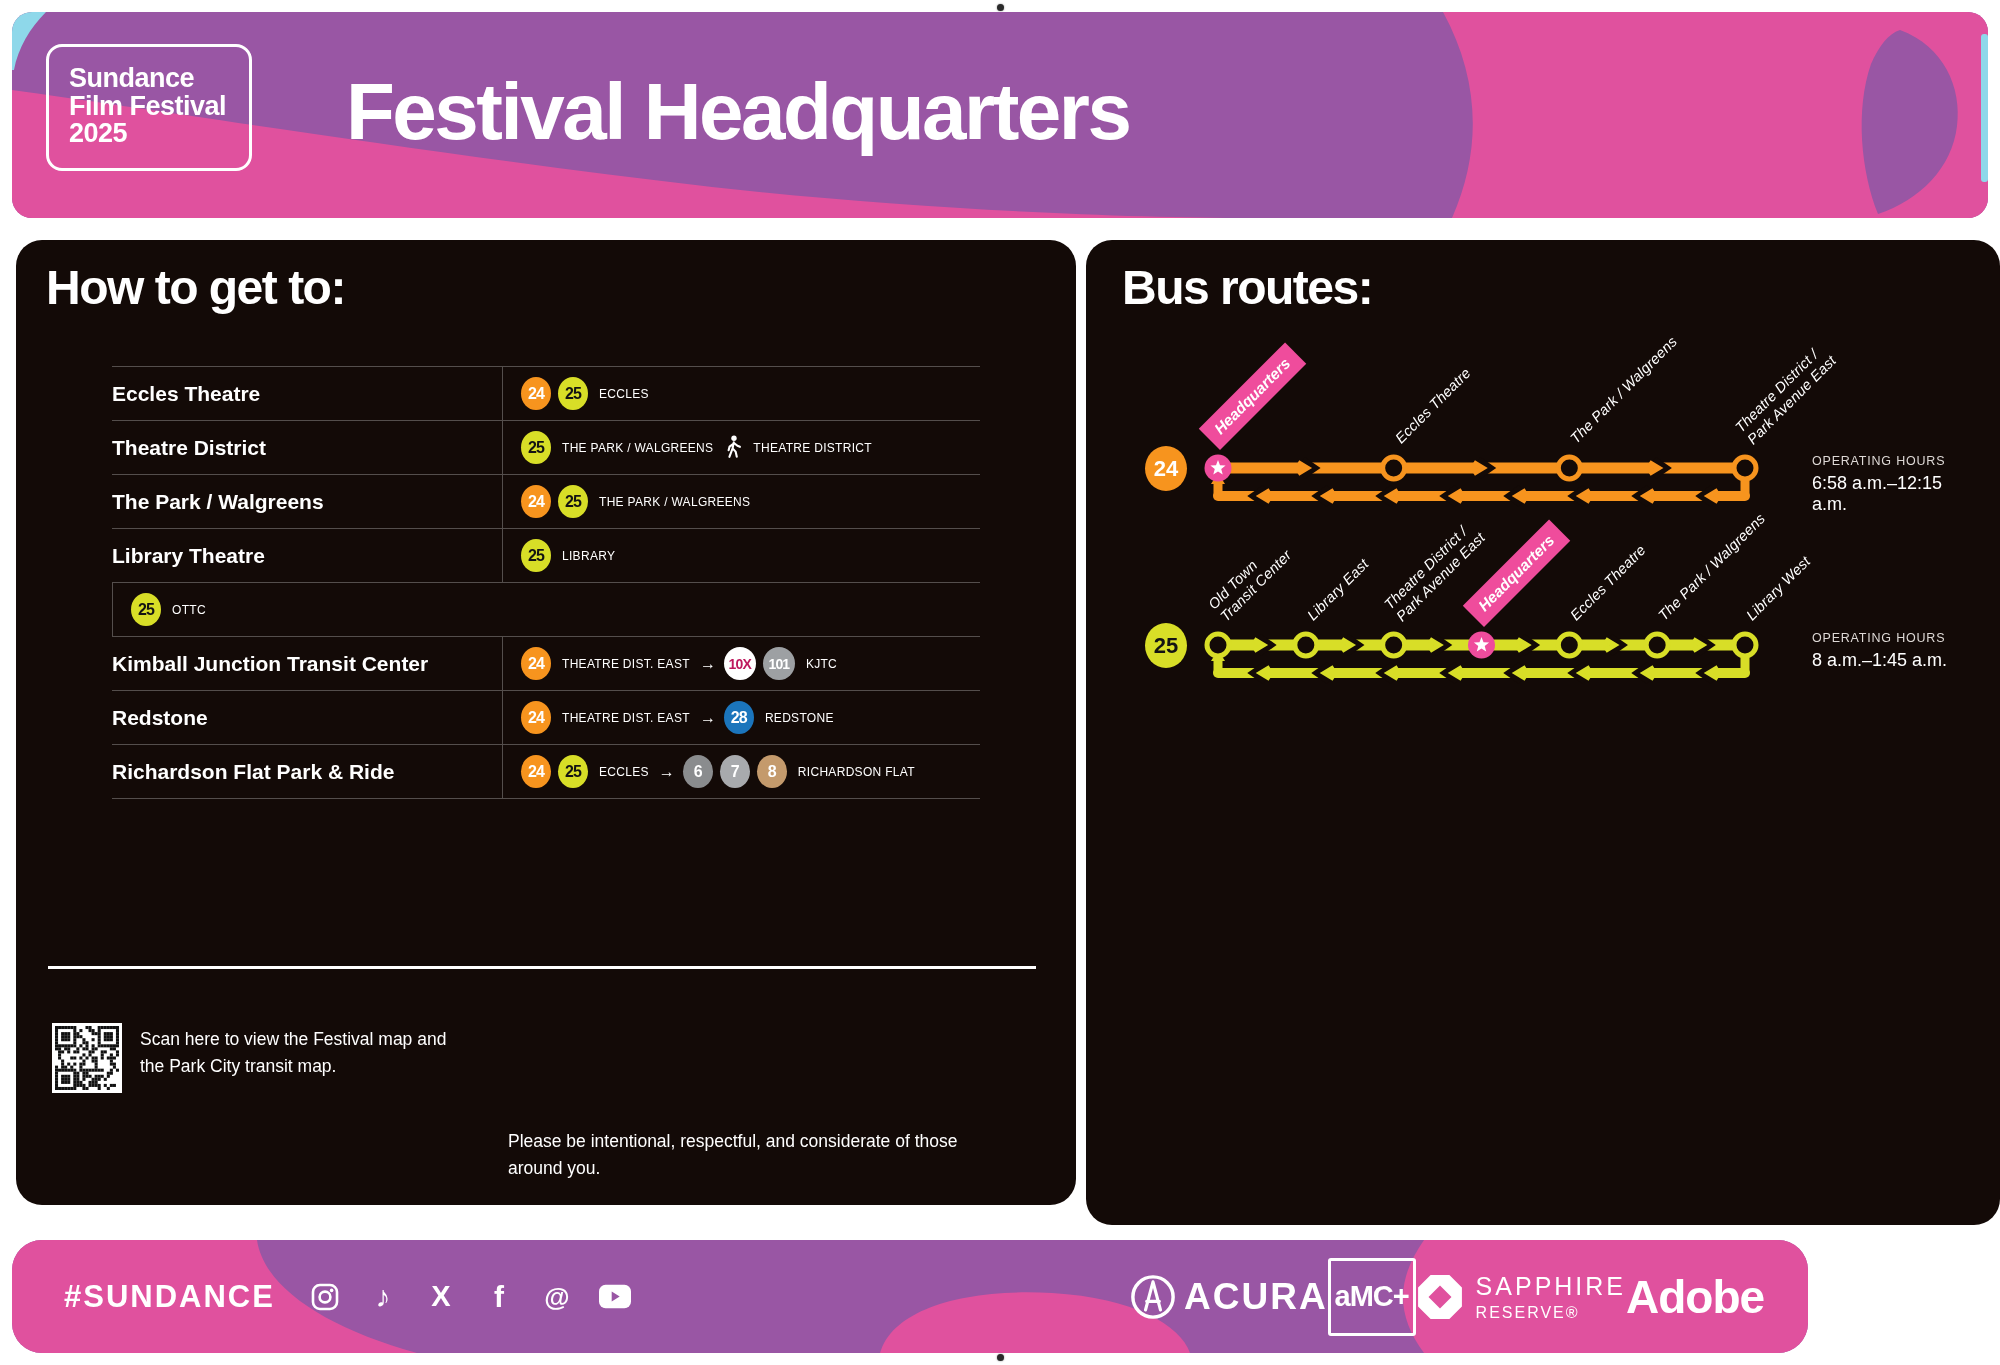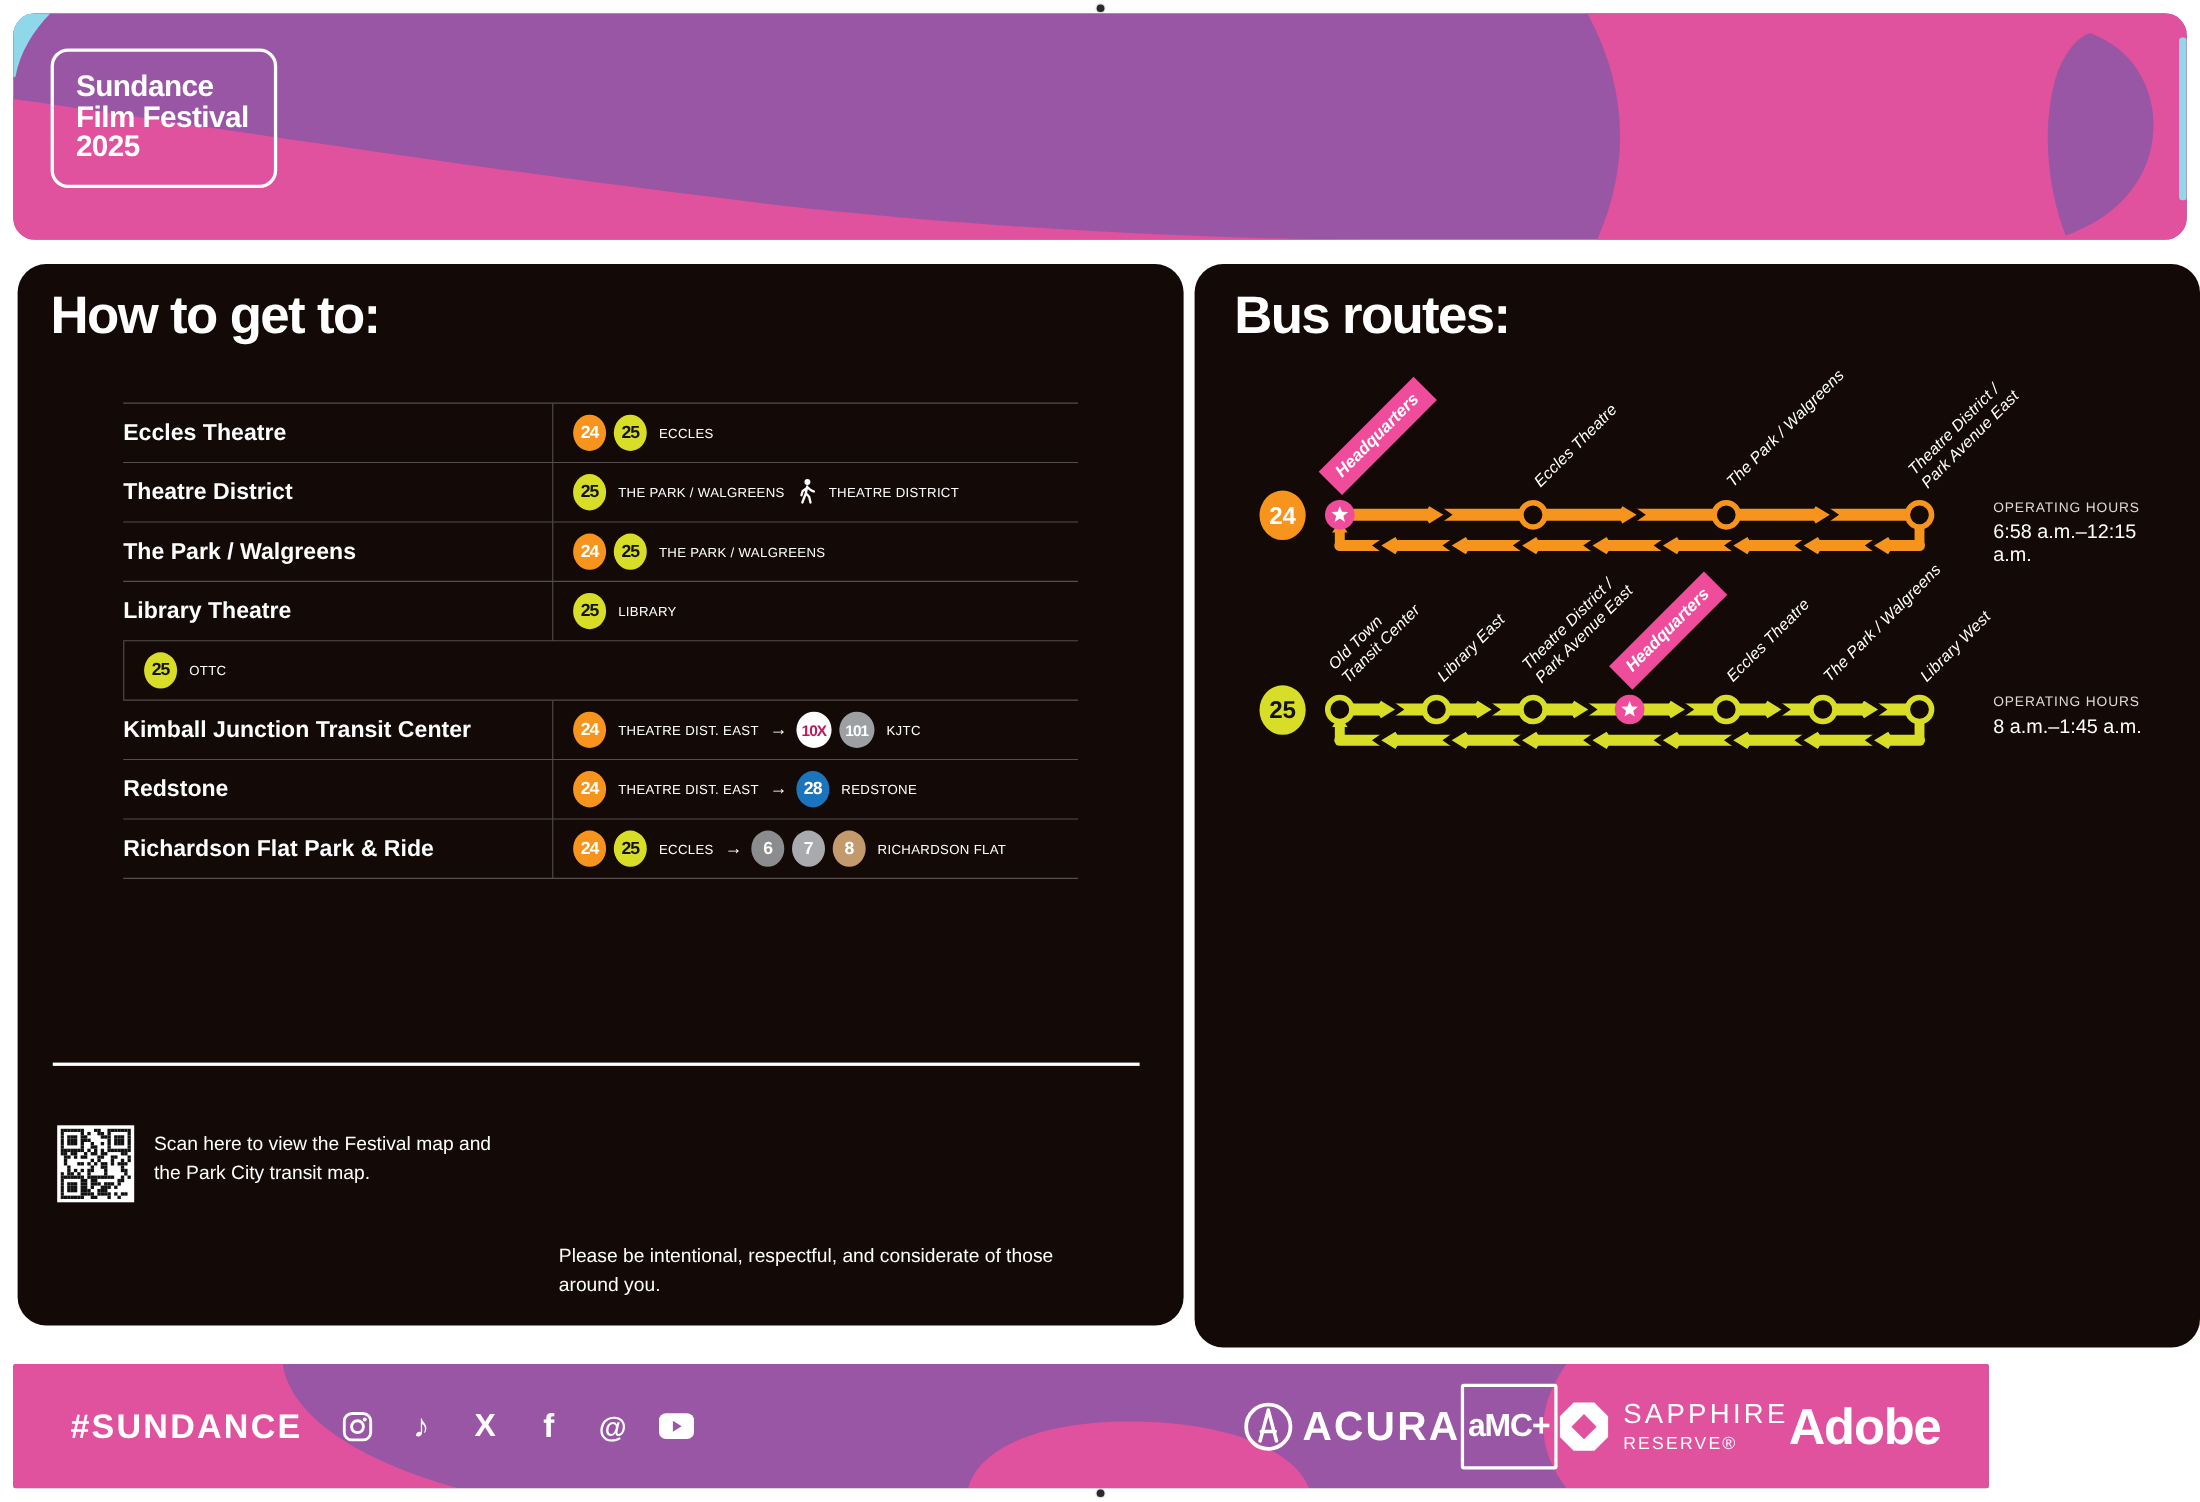--- a/index.html
+++ b/index.html
@@ -37,21 +37,21 @@
   #route-0{top:90px;height:225px;}
   #route-1{top:255px;height:245px;}
   .route-svg{position:absolute;left:0;top:0;}
   .route-badge{position:absolute;width:42px;height:45px;border-radius:50%;display:flex;align-items:center;justify-content:center;font-size:22px;font-weight:bold;}
   .stop-label{position:absolute;transform:rotate(-45deg);transform-origin:0 0;font-style:italic;font-size:14.5px;white-space:pre;line-height:1.15;letter-spacing:0.2px;color:#fff;}
   .hq-banner{position:absolute;transform:rotate(-45deg);transform-origin:0 100%;color:#fff;font-style:italic;font-weight:bold;font-size:15.5px;padding:6px 11px;white-space:nowrap;}
   .hours{position:absolute;left:726px;width:170px;}
   .hours-label{font-size:12.5px;letter-spacing:0.8px;color:#DED9D6;}
   .hours-value{font-size:18px;margin-top:5px;color:#fff;}
   
-  .footer{position:absolute;left:12px;top:1240px;width:1796px;height:113px;background:#9956A4;border-radius:2px;overflow:hidden;}
+  .footer{position:absolute;left:12px;top:1240px;width:1796px;height:113px;background:#9956A4;border-radius:30px;overflow:hidden;}
   .footer-left{position:absolute;left:0;top:0;bottom:0;display:flex;align-items:center;z-index:2;}
   #hashtag{font-size:31px;font-weight:bold;letter-spacing:2px;margin-left:52px;color:#fff;}
   .social-row{display:flex;gap:26px;margin-left:34px;align-items:center;}
   .social-row .sicon{display:inline-flex;align-items:center;justify-content:center;width:32px;height:32px;color:#fff;}
   .glyph-icon{font-size:27px;font-weight:bold;color:#fff;line-height:1;}
   .sponsors{position:absolute;left:1118px;right:52px;top:0;bottom:0;display:flex;align-items:center;justify-content:space-between;z-index:2;}
   .sponsor{display:flex;align-items:center;color:#fff;}
   .acura-text{font-size:37px;font-weight:bold;letter-spacing:2px;margin-left:8px;text-align:center;}
   .amc-box{border:3px solid #fff;border-radius:3px;width:82px;height:72px;display:flex;align-items:center;justify-content:center;font-size:29px;font-weight:bold;letter-spacing:-1px;}
   .sapphire-col{margin-left:12px;}
@@ -71,20 +71,21 @@
     <path d="M0 78 C160 100 420 142 700 175 C900 197 1105 206 1240 206 L0 206 Z" fill="#E0519E"></path>
     <path d="M1431 0 C1468 68 1470 138 1440 206 L1976 206 L1976 0 Z" fill="#E0519E"></path>
     <path d="M1888 18 C1932 34 1950 76 1945 114 C1940 156 1908 188 1866 202 C1849 160 1843 98 1859 52 C1867 34 1876 22 1888 18 Z" fill="#9956A4"></path>
     <rect x="1969" y="22" width="7" height="148" rx="3" fill="#8ED8EA"></rect>
   </svg>
   <div class="logo-box">
     <div class="logo-line">Sundance</div>
     <div class="logo-line">Film Festival</div>
     <div class="logo-line">2025</div>
   </div>
+  <div class="header-title">Festival Headquarters</div>
 </div>
 
 <div class="panel" id="left-panel">
   <div class="panel-title">How to get to:</div>
   <div id="destinations">
       <div class="t-row">
         <div class="t-name">Eccles Theatre</div>
         <div class="t-route">
           <span class="badge" style="background: rgb(247, 148, 30); color: rgb(255, 255, 255);">24</span>
           <span class="badge" style="background: rgb(216, 222, 39); color: rgb(19, 19, 19);">25</span>

